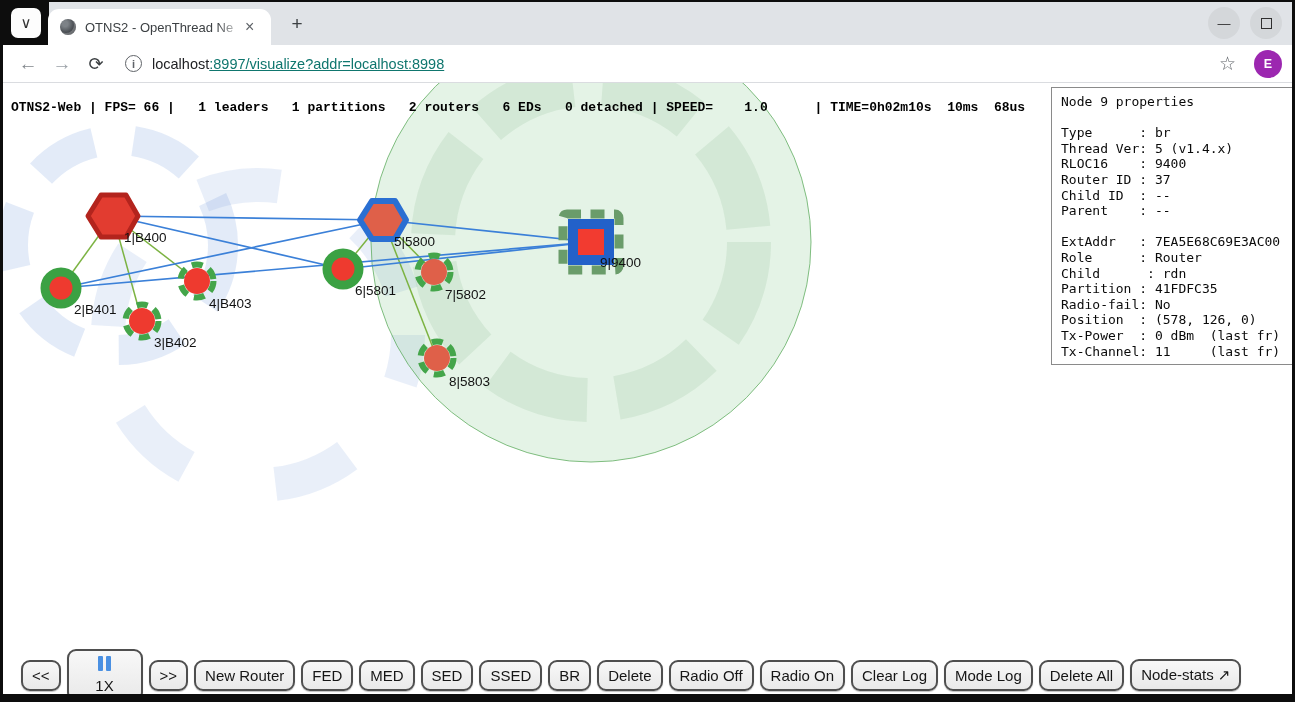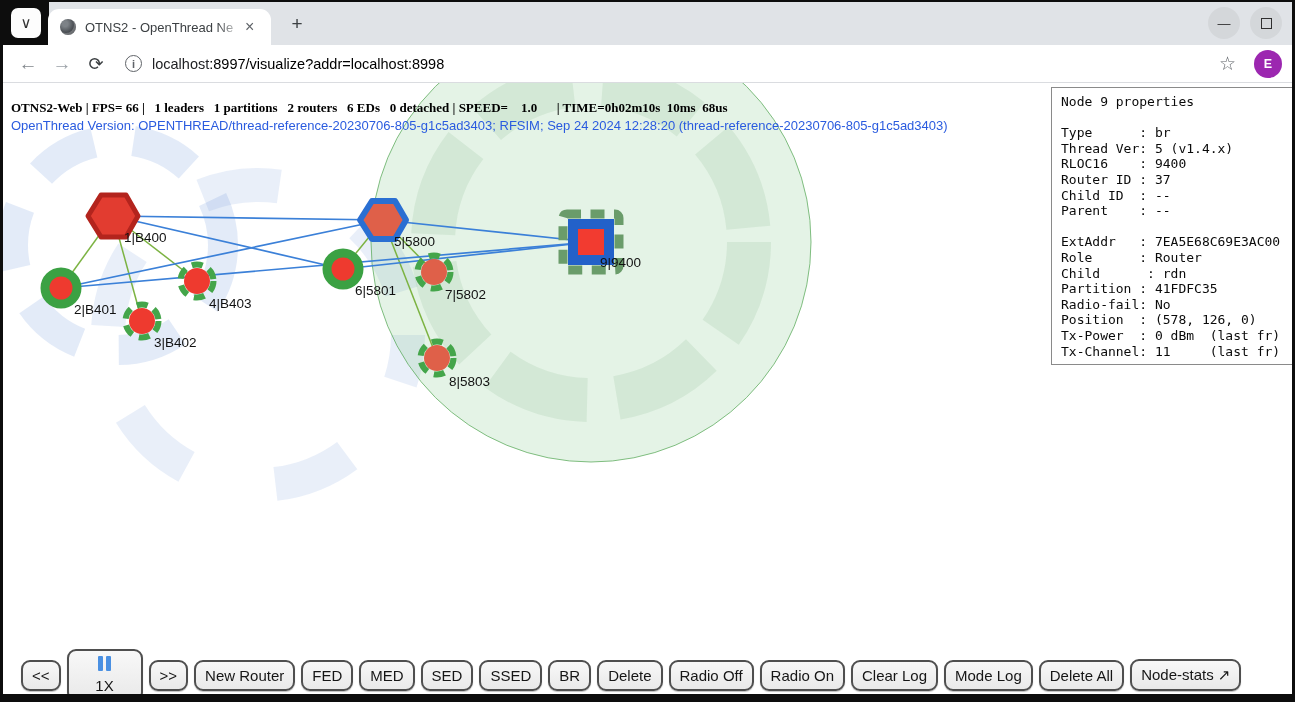--- a/index.html
+++ b/index.html
@@ -37,31 +37,31 @@
                 display:flex; align-items:center; flex:0 0 auto; }
   .nav-ico { font-size:19px; width:34px; text-align:center; cursor:pointer; }
   .back-ico { color:#80868b; margin-left:8px; }
   .fwd-ico { color:#9aa0a6; }
   .reload-ico { color:#3c4043; font-size:18px; }
   .info-badge { width:17px; height:17px; border:1.6px solid #5f6368; border-radius:50%;
                 color:#5f6368; font-size:11px; font-weight:bold; display:flex; align-items:center;
                 justify-content:center; margin:0 10px 0 12px; cursor:pointer; }
   .url { font-size:14.5px; white-space:nowrap; }
   .url .host { color:#202124;text-align:center; }
-  .url .rest { color:#000000; }
+  .url .rest { color:#0f766e;text-decoration:underline; }
   .addr-right { margin-left:auto; display:flex; align-items:center; }
   .star-ico { font-size:19px; color:#5f6368; margin-right:18px; cursor:pointer; }
   .avatar { width:28px; height:28px; border-radius:50%; background:#9c27b0; color:#fff;
             font-size:12.5px; font-weight:bold; display:flex; align-items:center;
             justify-content:center; margin-right:10px; cursor:pointer; }
 
   
   .main { position:relative; flex:1 1 auto; background:#fff; overflow:hidden; }
   .graph-svg { position:absolute; left:0; top:0; }
-  .statusline { position:absolute; left:8px; top:17px; font-family:Liberation Serif, serif;
+  .statusline { position:absolute; left:8px; top:17px; font-family:Liberation Mono, monospace;
                 font-size:13px; font-weight:bold; color:#000; white-space:pre; }
   .versionline { position:absolute; left:8px; top:35px; font-size:13px; color:#2a5bdf; white-space:nowrap; }
 
   .props { position:absolute; left:1048px; top:4px; width:246px; height:278px; background:#fff;
            border:1px solid #8a8a8a; padding:6px 9px; font-family:"DejaVu Sans Mono",monospace;
            font-size:13px; color:#0a0a0a; z-index:5; }
   .props .line { white-space:pre; min-height:15.6px; line-height:15.6px; }
 
   
   .toolbar { position:absolute; left:18px; top:566px; display:flex; gap:6px; align-items:center;
@@ -186,21 +186,20 @@
           <text class="nlabel" x="446" y="386">8|5803</text>
         </g>
 
         <g>
           <rect x="570" y="224" width="36" height="36" fill="#f23b30" stroke="#2361c9" stroke-width="10"></rect>
           <text class="nlabel" x="597" y="267">9|9400</text>
         </g>
       </svg>
 
       <div class="statusline">OTNS2-Web | FPS= 66 |   1 leaders   1 partitions   2 routers   6 EDs   0 detached | SPEED=    1.0      | TIME=0h02m10s  10ms  68us</div>
-      <div class="versionline">OpenThread Version: OPENTHREAD/thread-reference-20230706-805-g1c5ad3403; RFSIM; Sep 24 2024 12:28:20 (thread-reference-20230706-805-g1c5ad3403)</div>
 
       <div class="props">
         <div class="line">Node 9 properties</div>
         <div class="line"></div>
         <div class="line">Type      : br</div>
         <div class="line">Thread Ver: 5 (v1.4.x)</div>
         <div class="line">RLOC16    : 9400</div>
         <div class="line">Router ID : 37</div>
         <div class="line">Child ID  : --</div>
         <div class="line">Parent    : --</div>

